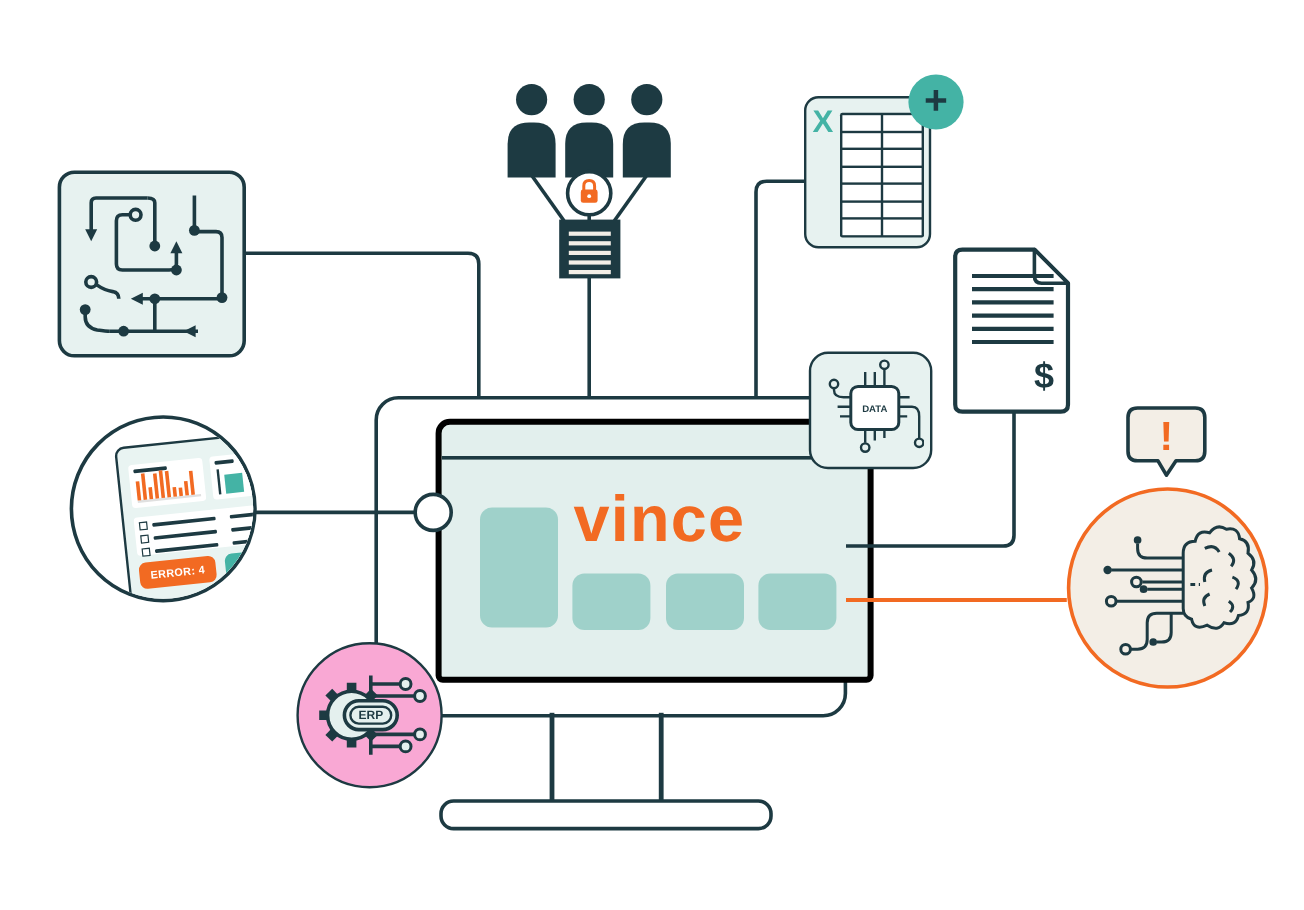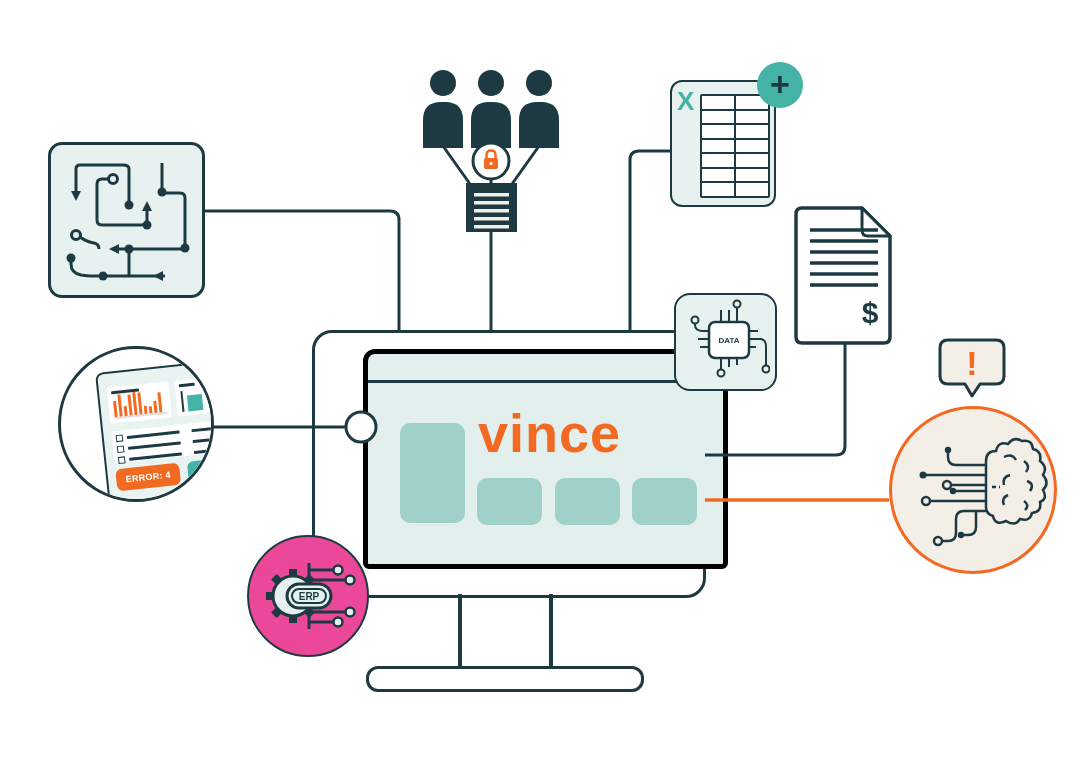--- a/index.html
+++ b/index.html
@@ -29,21 +29,21 @@
   .excel-grid{position:absolute;left:28px;top:12px;width:66px;height:100px;background:#1d3a42;
               display:grid;grid-template-columns:1fr 1fr;grid-auto-rows:1fr;gap:2px;padding:2px;border-radius:2px;}
   .excel-grid div{background:#fff;}
   .plus-circle{left:757px;top:62px;width:46px;height:46px;border-radius:50%;background:#44b3a5;
                display:flex;align-items:center;justify-content:center;z-index:4;
                color:#1d3a42;font-size:34px;font-weight:bold;line-height:1;padding-bottom:3px;box-sizing:border-box;}
   .people-svg{left:415px;top:62px;z-index:3;}
   .invoice-svg{left:788px;top:203px;z-index:3;}
   .bubble-svg{left:936px;top:336px;z-index:3;}
   
-  .erp-circle{left:247px;top:535px;width:118px;height:118px;border-radius:50%;background:#ec4899;
+  .erp-circle{left:247px;top:535px;width:118px;height:118px;border-radius:50%;background:#f9a8d4;
               border:2.5px solid #1d3a42;z-index:3;}
   .brain-circle{left:889px;top:406px;width:162px;height:162px;border-radius:50%;background:#f3eee6;
                 border:3px solid #f26a22;z-index:3;}
   
   .magnifier{left:58px;top:346px;width:150px;height:150px;border-radius:50%;background:#fff;
              border:3px solid #1d3a42;overflow:hidden;z-index:3;}
   .dash-page{position:absolute;left:34px;top:24px;width:134px;height:150px;background:#e9f4f2;
              border:2.5px solid #1d3a42;border-radius:8px;transform:rotate(-6deg);
              transform-origin:top left;}
   .dash-card{position:absolute;background:#fff;border-radius:3px;}

